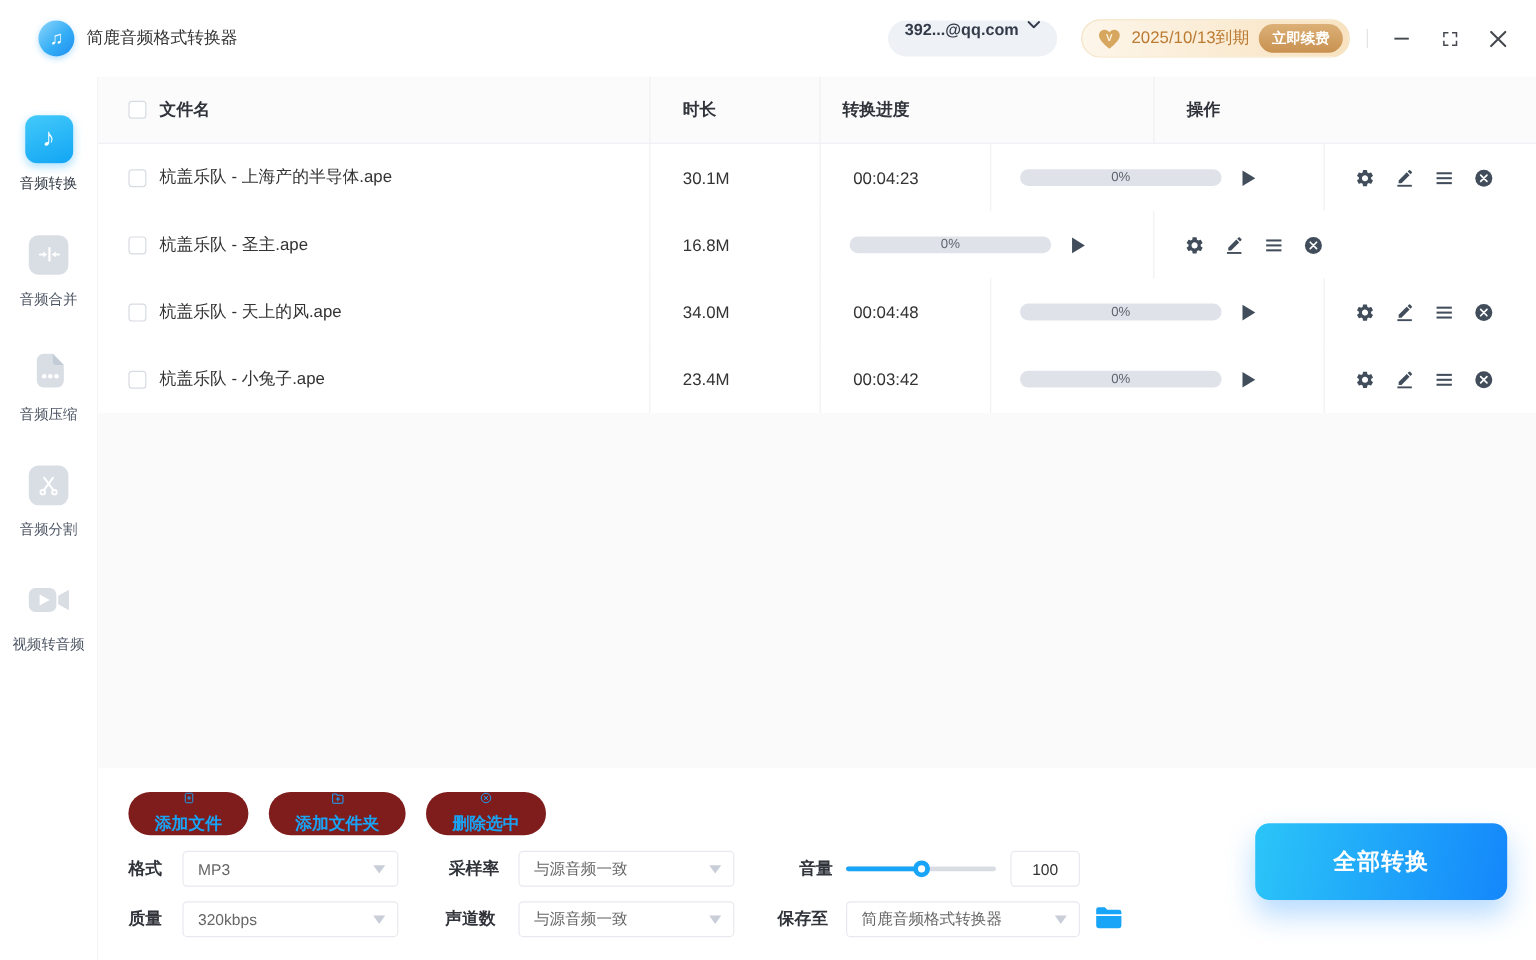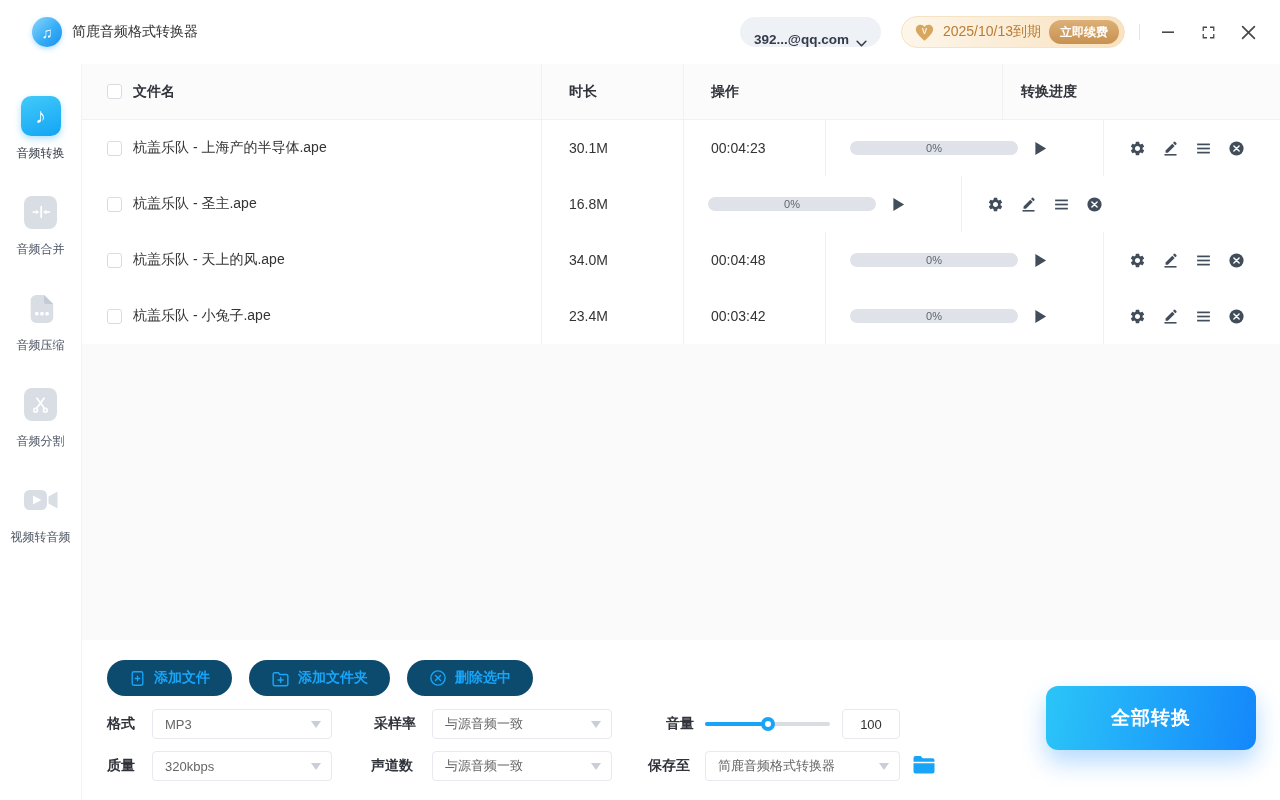--- a/index.html
+++ b/index.html
@@ -10,21 +10,21 @@
   .topbar { height:64px; background:#fff; display:flex; align-items:center; position:relative; }
   .brand { display:flex; align-items:center; gap:10px; padding-left:32px; }
   .logo { width:30px; height:30px; border-radius:50%;
     background:linear-gradient(135deg,#8ed6fa 0%,#35aef6 55%,#1e8ef0 100%);
     display:flex; align-items:center; justify-content:center;
     color:#fff; font-size:15px; line-height:1; box-shadow:0 2px 5px rgba(40,160,245,.35); }
   .app-title { font-size:14px; color:#333; font-weight:500; }
 
   .topbar-right { position:absolute; right:0; top:0; height:64px; display:flex; align-items:center; }
   .account-pill { height:30px; background:#eef1f6; border-radius:15px; padding:0 14px;
-    display:flex; align-items:flex-end; gap:7px; cursor:pointer; margin-right:20px; }
+    display:flex; align-items:flex-start; gap:7px; cursor:pointer; margin-right:20px; }
   .account-pill .acct { font-size:13.5px; font-weight:700; color:#333b49; }
   .vip-badge { height:32px; border-radius:16px; padding:0 5px 0 12px;
     background:linear-gradient(90deg,#fdf6ea 0%,#f8e2c0 100%);
     border:1px solid #f5e3c4; display:flex; align-items:center; gap:8px; margin-right:14px; }
   .vip-expiry { font-size:14px; color:#bb7b33; }
   .renew-btn { height:24px; border-radius:12px; padding:0 11px; border:none; cursor:pointer;
     background:linear-gradient(180deg,#dcb077 0%,#c89150 100%);
     color:#fff; font-size:12px; font-weight:700; display:flex; align-items:center; }
   .tb-divider { width:1px; height:16px; background:#e3e4e8; margin-right:8px; }
   .win-btn { width:40px; height:40px; display:flex; align-items:center; justify-content:center;
@@ -69,23 +69,23 @@
     overflow:hidden; }
   .pfill { position:absolute; left:0; top:0; bottom:0; background:#18a4f7; border-radius:7px; }
   .plabel { position:absolute; inset:0; text-align:center; line-height:14px; font-size:11px;
     color:#60666f; }
   .play { margin-left:16px; display:flex; align-items:center; cursor:pointer; color:#414d5a; }
   .aicon { display:flex; align-items:center; cursor:pointer; color:#414d5a; }
 
   
   .footer { position:absolute; left:0; right:0; bottom:0; height:160px; background:#fff; }
   .pill-row { position:absolute; left:25px; top:20px; display:flex; gap:17px; }
-  .pill-btn { height:36px; border:none; border-radius:18px; background:#0c4a6e; color:#18a4f7;
+  .pill-btn { height:36px; border:none; border-radius:18px; background:#7f1d1d; color:#18a4f7;
     font-size:14px; font-weight:700; padding:0 22px; display:flex; align-items:center; gap:8px;
-    cursor:pointer; font-family:inherit; }
+    cursor:pointer; font-family:inherit;flex-direction:column; }
 
   .ctrl-row { position:absolute; left:0; right:0; height:30px; }
   .row-a { top:69px; } .row-b { top:111px; }
   .ctrl-label { position:absolute; top:0; height:30px; display:flex; align-items:center;
     font-size:14px; font-weight:700; color:#30333a; }
   .dropdown { position:absolute; top:0; height:30px; background:#fff; border:1px solid #e7e9ee;
     border-radius:4px; display:flex; align-items:center; padding:0 10px 0 12px; cursor:pointer; }
   .dd-value { flex:1; font-size:13px; color:#666; white-space:nowrap; overflow:hidden; }
   .dd-arrow { width:0; height:0; border-left:5.5px solid transparent;
     border-right:5.5px solid transparent; border-top:7px solid #c9ced8; flex:none; }
@@ -207,25 +207,25 @@
 
   <div class="main">
     <div class="thead">
       <div class="hcell c1">
         <input type="checkbox" class="cb" style="">
         <span>文件名</span>
       </div>
       <div class="hcell c3">
           <span>时长</span>
         </div>
+      <div class="hcell c4">
+          <span>转换进度</span>
+        </div>
       <div class="hcell c5">
           <span>操作</span>
-        </div>
-      <div class="hcell c4">
-          <span>转换进度</span>
         </div>
     </div>
 
     <div>
 
         <div class="trow">
           <div class="tcell c1">
             <input type="checkbox" class="cb" style="">
             <span>杭盖乐队 - 上海产的半导体.ape</span>
           </div>

